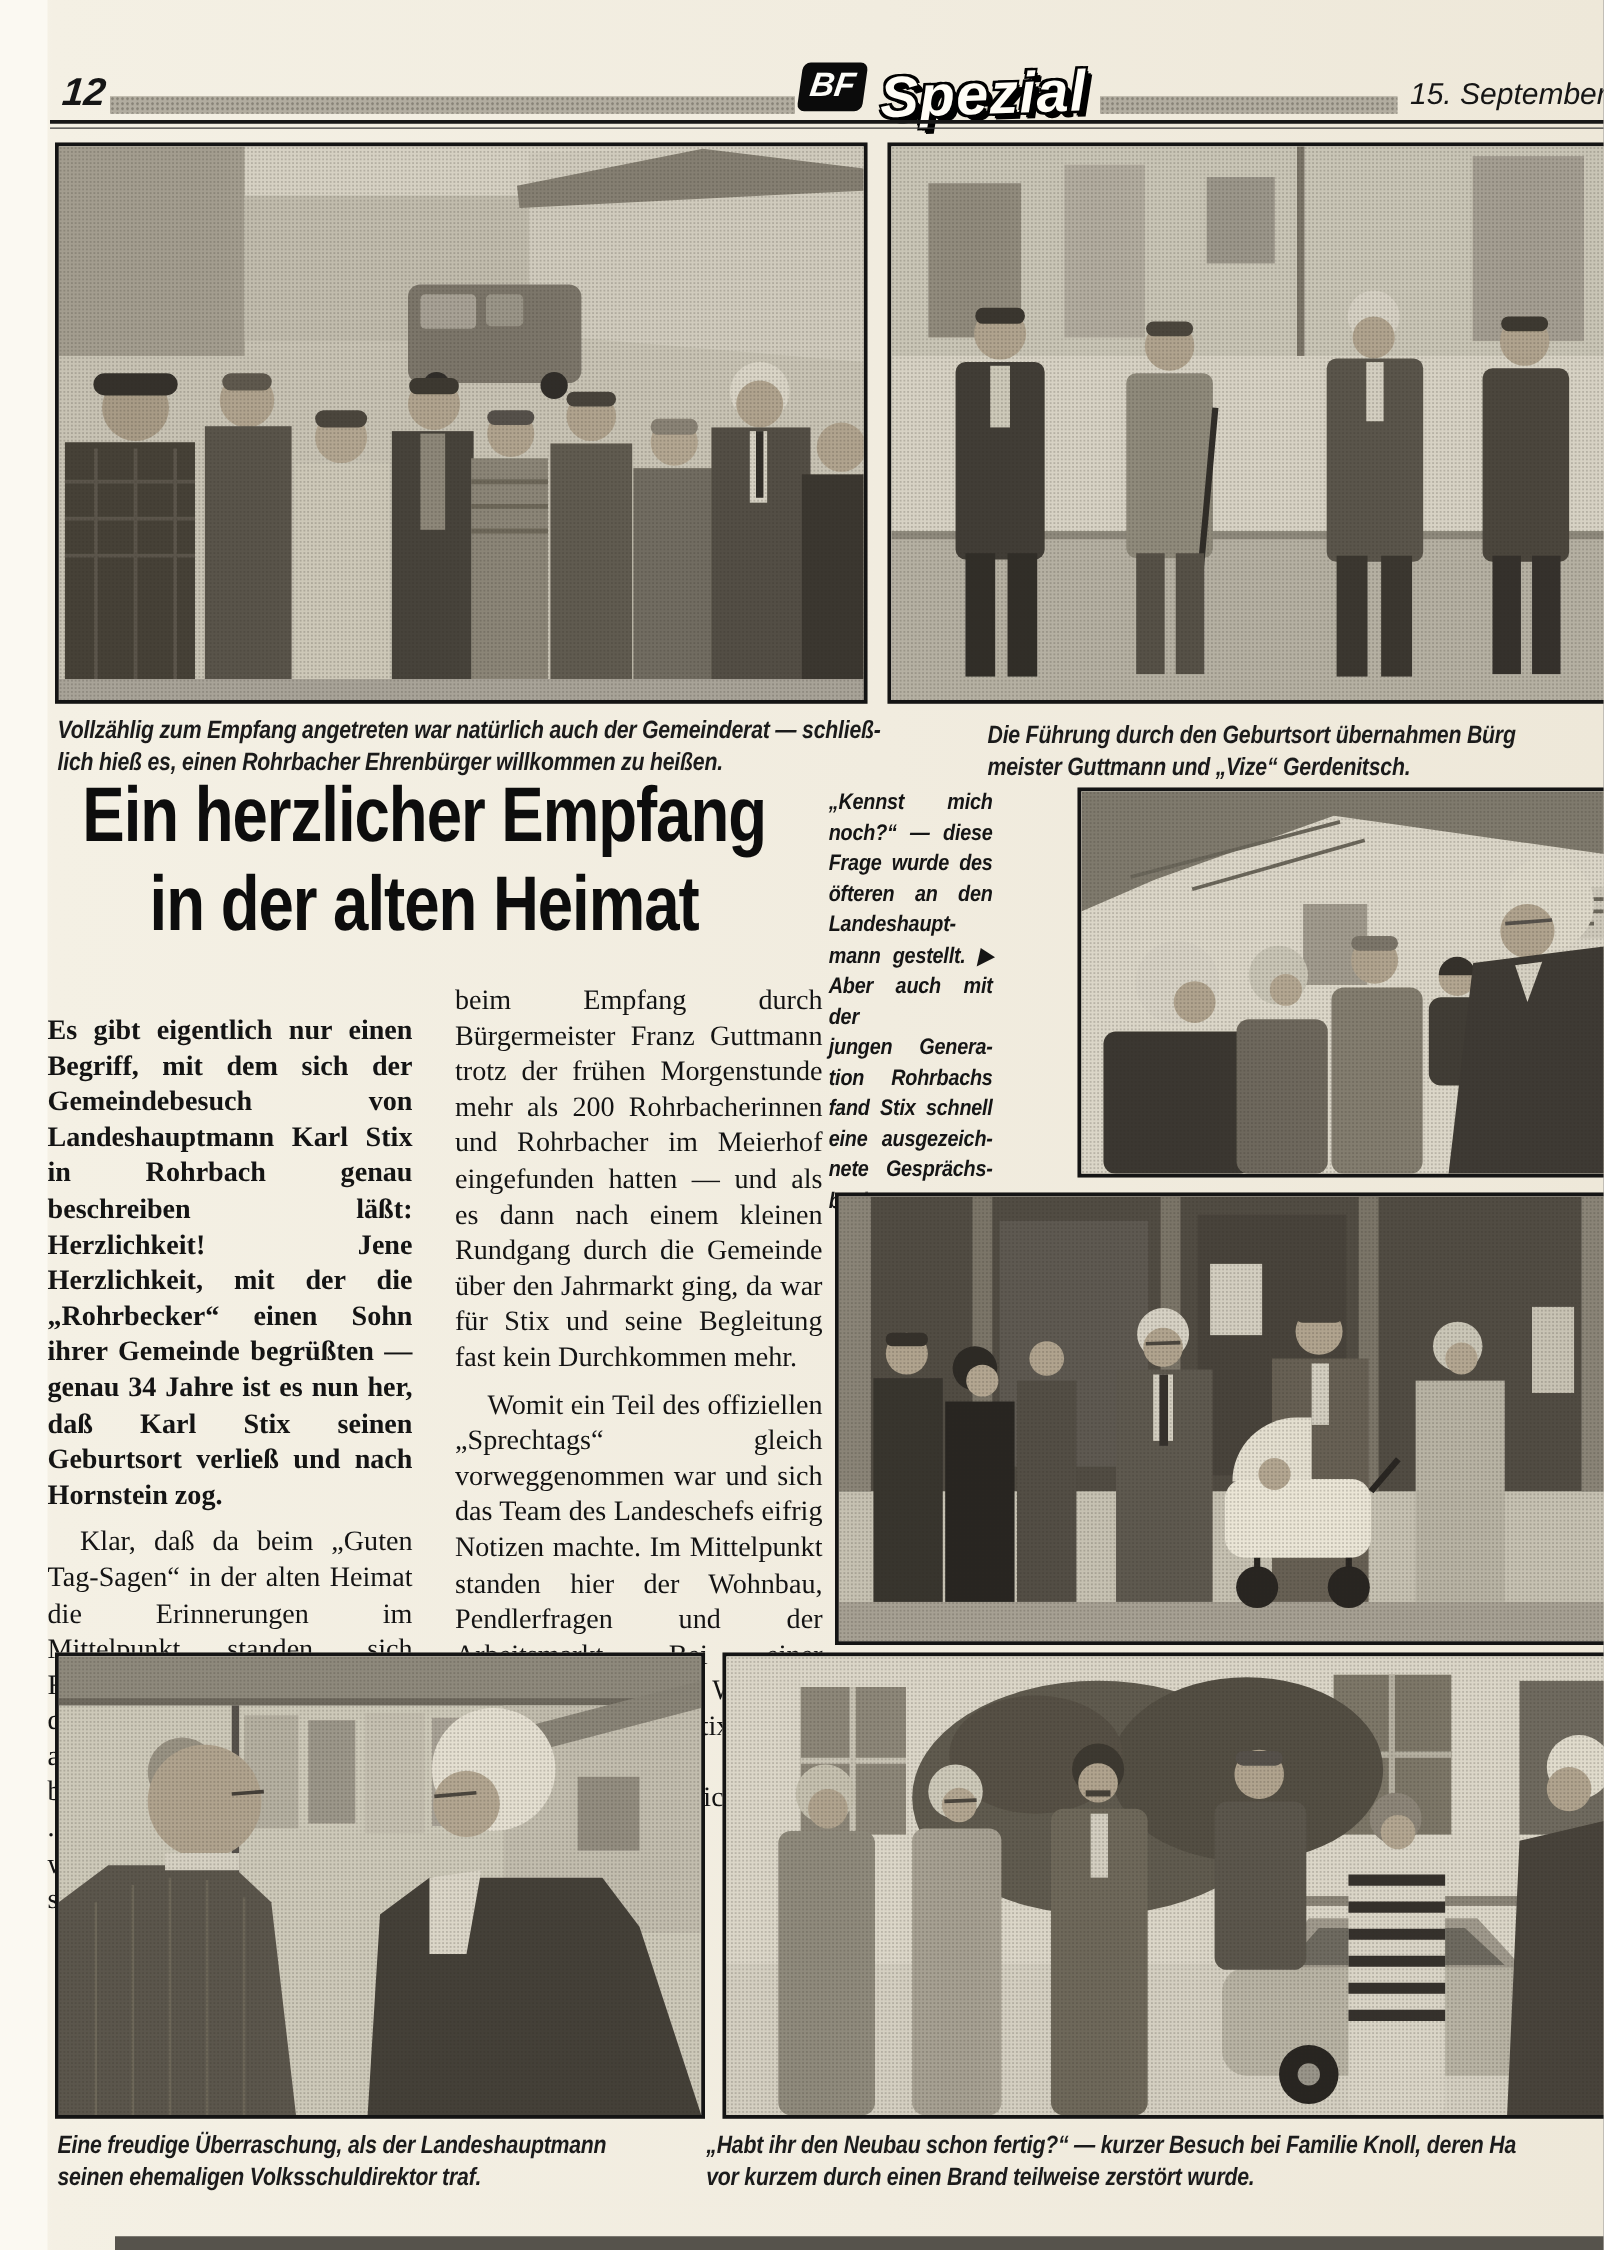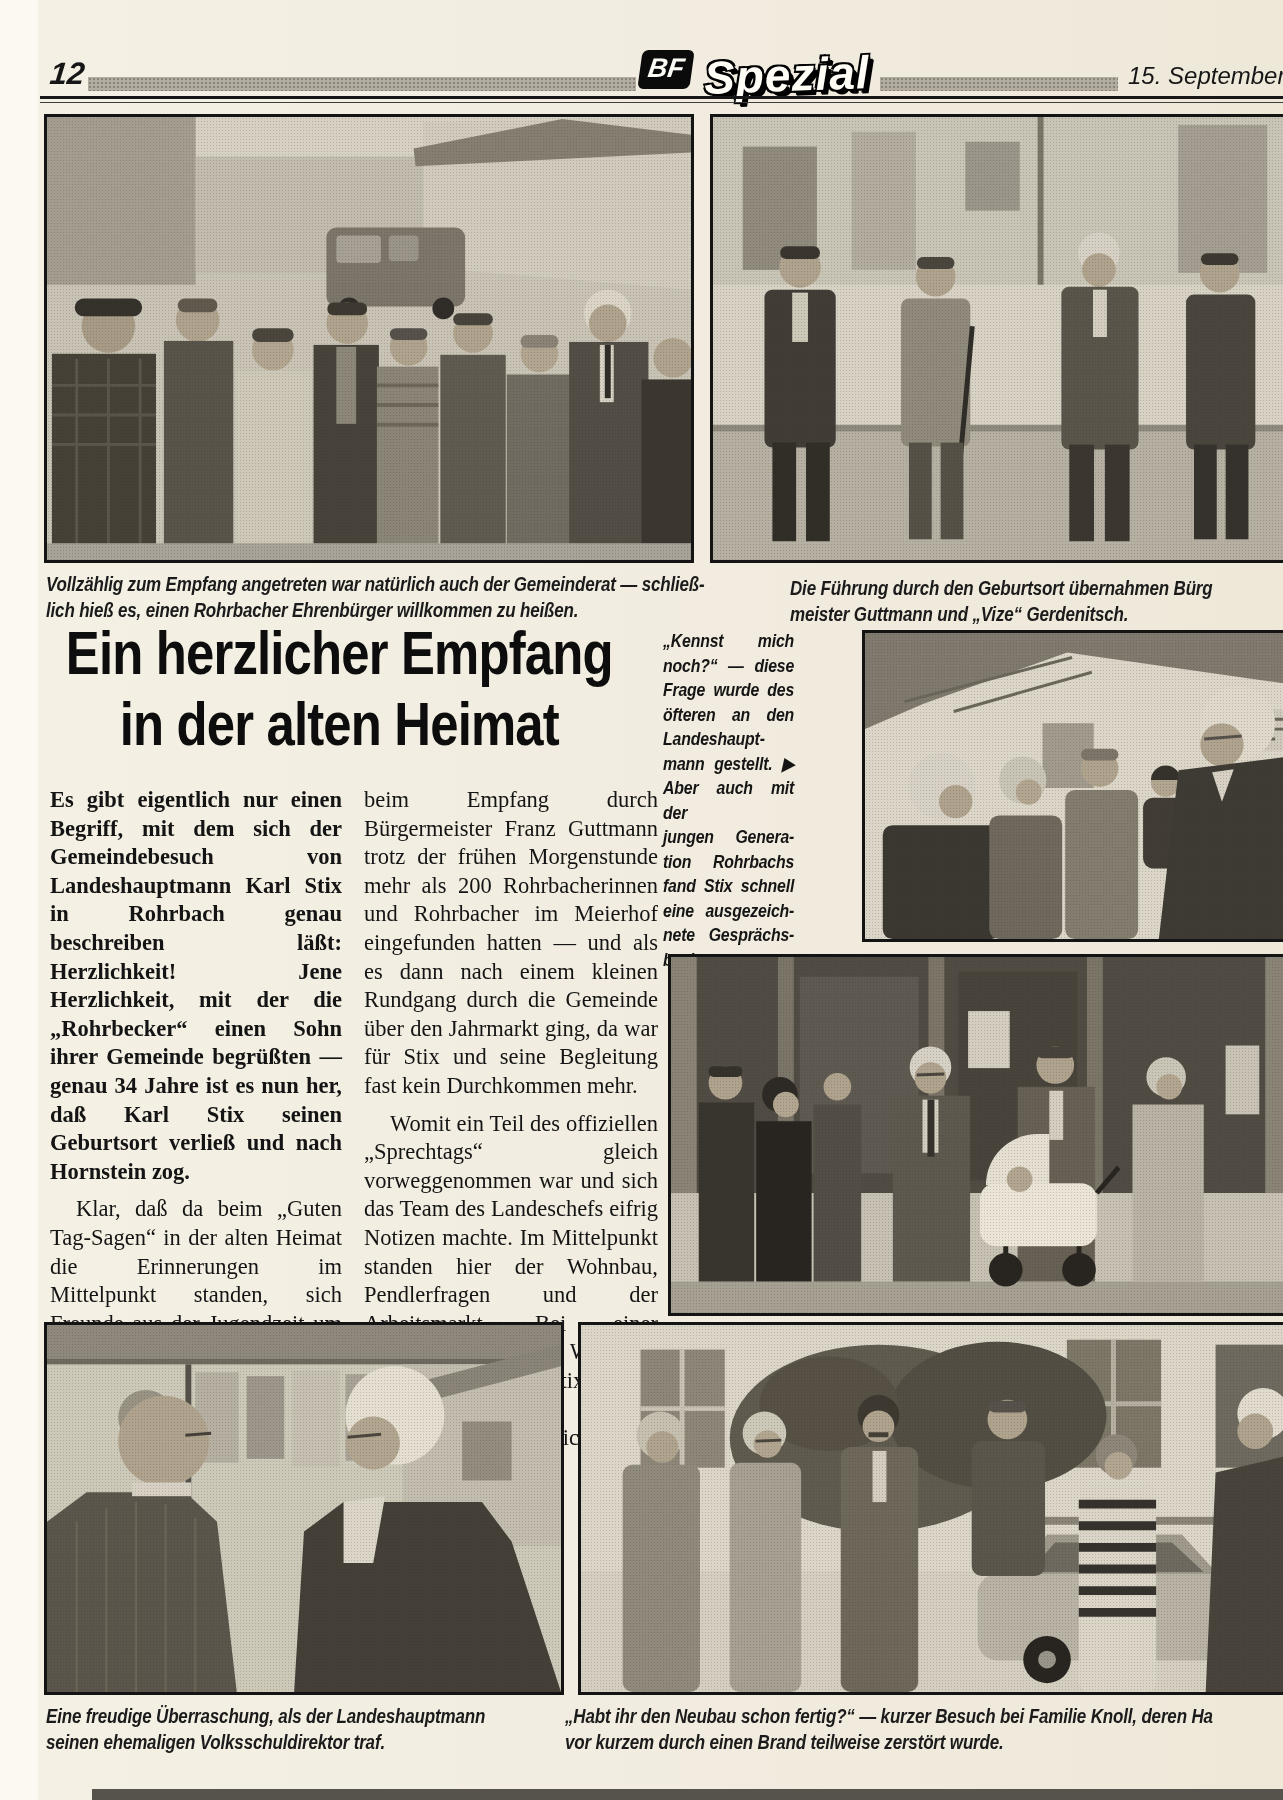--- a/index.html
+++ b/index.html
@@ -47,21 +47,21 @@
   .cap-bl { left:46px;  top:1703px; }
   .cap-br { left:565px; top:1703px; }
 
   
   .headline { left:40px; top:617px; width:730px; text-align:center; white-space:pre-line;
     font-family:"Liberation Sans", sans-serif; font-weight:900; font-size:62px; line-height:71px;
     letter-spacing:-1px; color:#0d0d0d; transform:scaleX(.82); transform-origin:left top; }
 
   
   .col { top:786px; font-size:22.5px; line-height:28.6px; text-align:justify; hyphens:auto; color:#141414; }
-  .col-1 { left:50px;  width:292px; }
+  .col-1 { left:38px;  width:292px;margin-top:24px; }
   .col-2 { left:364px; width:294px; }
   .para { margin:0; }
   .para + .para { margin-top:9px; text-indent:26px; }
   .bold-para { font-weight:700; }
 
   
   .side-note { left:663px; top:629px; width:149px; font:italic 700 18px/24.5px "Liberation Sans", sans-serif;
     color:#151515; white-space:pre-line; text-align:justify; text-align-last:justify;
     letter-spacing:-.2px; transform:scaleX(.88); transform-origin:left top; }
 

